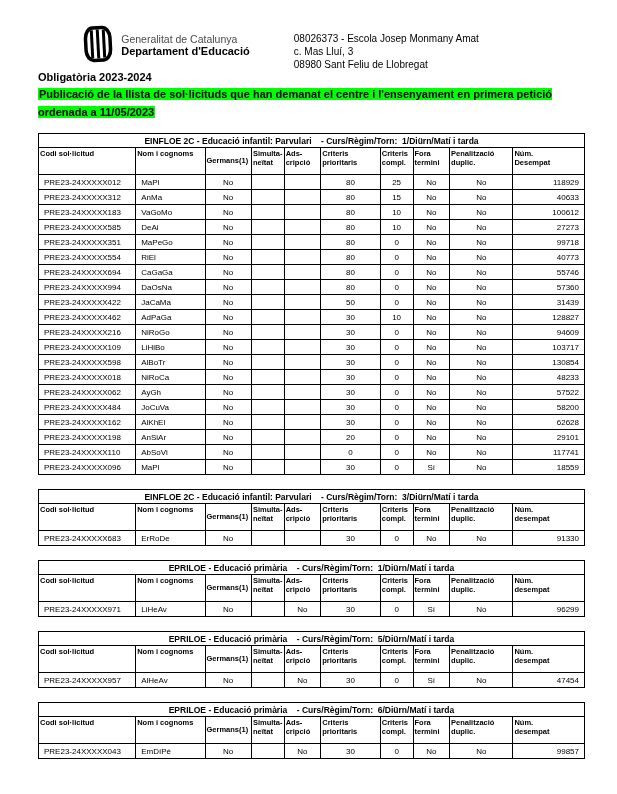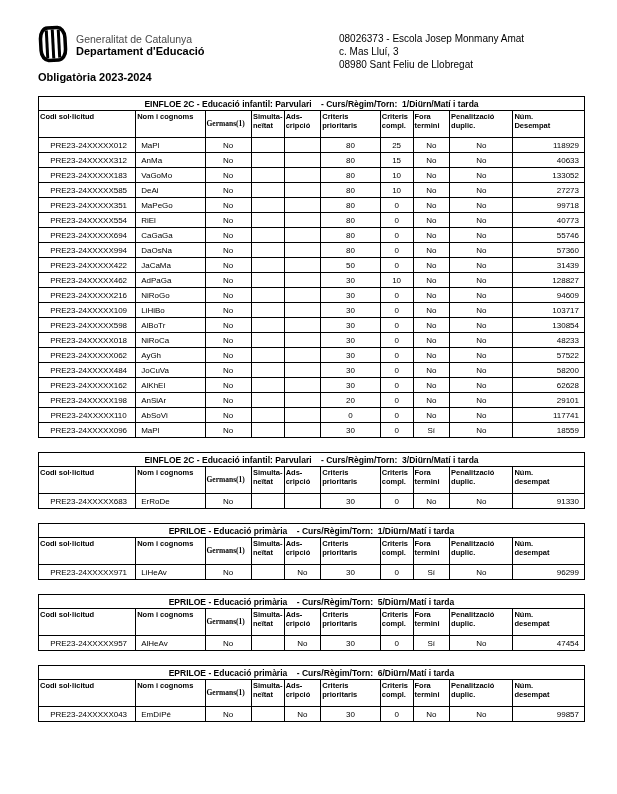--- a/index.html
+++ b/index.html
@@ -6,21 +6,21 @@
   body {
     width:617px; height:794px;
     font-family:"Liberation Sans", sans-serif;
     color:#000;
     position:relative;
     overflow:hidden;
   }
   .page { padding:24px 33px 0 38px; }
 
   
-  .top-header { display:flex; justify-content:space-between; align-items:flex-start;gap:44px; }
+  .top-header { display:flex; justify-content:center; align-items:flex-start;gap:44px; }
   .brand { display:flex; align-items:flex-start; gap:8px; }
   .brand-logo { margin-top:1px; }
   .brand-text { padding-top:9px; line-height:1.15; }
   .brand-line1 { font-size:10.5px; color:#4a4a4a; }
   .brand-line2 { font-size:11px; font-weight:bold; color:#000; }
   .school-block { width:245px; font-size:10px; line-height:1.3; padding-top:8px; }
 
   
   .intro { }
   .period { font-size:11px; font-weight:bold; margin-bottom:1px; }
@@ -39,23 +39,23 @@
   th, td { border:1px solid #000; overflow:hidden; }
   .title-row th {
     font-size:8.5px; font-weight:bold; text-align:center;
     height:13px; padding:0 17px; white-space:pre;
   }
   .cols-row th {
     font-size:7.5px; font-weight:bold; text-align:left;
     height:24px; padding:1px 1px; white-space:pre-line;
     vertical-align:top; line-height:1.25;
   }
-  .cols-row th:nth-child(3) { vertical-align:middle;font-family:Liberation Serif, serif; }
+  .cols-row th:nth-child(3) { vertical-align:middle; }
   tbody td { font-size:8px; height:14px; padding:0 2px; text-align:center; }
-  tbody td.c0 { text-align:center; padding-left:5px; }
+  tbody td.c0 { text-align:left; padding-left:5px; }
   tbody td.c1 { text-align:left; padding-left:5px; }
   tbody td.c9 { text-align:right; padding-right:5px; }
 </style>
 </head>
 <body>
 
 <div class="page">
 
   <div class="top-header">
     <div class="brand">
@@ -75,20 +75,23 @@
     </div>
     <div class="school-block">
       <div>08026373 - Escola Josep Monmany Amat</div>
       <div>c. Mas Lluí, 3</div>
       <div>08980 Sant Feliu de Llobregat</div>
     </div>
   </div>
 
   <div class="intro">
     <div class="period">Obligatòria 2023-2024</div>
+    <div class="highlight-wrap">
+      <span class="highlight" id="highlight-text" style="background: rgb(0, 255, 0);">Publicació de la llista de sol·licituds que han demanat el centre i l'ensenyament en primera petició ordenada a 11/05/2023</span>
+    </div>
   </div>
 
   <div class="tables">
   <table>
     <colgroup>
       <col style="width:17.8%">
           <col style="width:12.7%">
           <col style="width:8.5%">
       <col style="width:6.0%">
           <col style="width:6.7%">
@@ -150,21 +153,21 @@
           <tr>
             <td class="c0">PRE23-24XXXXX183</td>
             <td class="c1">VaGoMo</td>
             <td class="c2">No</td>
             <td class="c3"></td>
             <td class="c4"></td>
             <td class="c5">80</td>
             <td class="c6">10</td>
             <td class="c7">No</td>
             <td class="c8">No</td>
-            <td class="c9">133052</td>
+            <td class="c9">100612</td>
           </tr>
           <tr>
             <td class="c0">PRE23-24XXXXX585</td>
             <td class="c1">DeAi</td>
             <td class="c2">No</td>
             <td class="c3"></td>
             <td class="c4"></td>
             <td class="c5">80</td>
             <td class="c6">10</td>
             <td class="c7">No</td>

